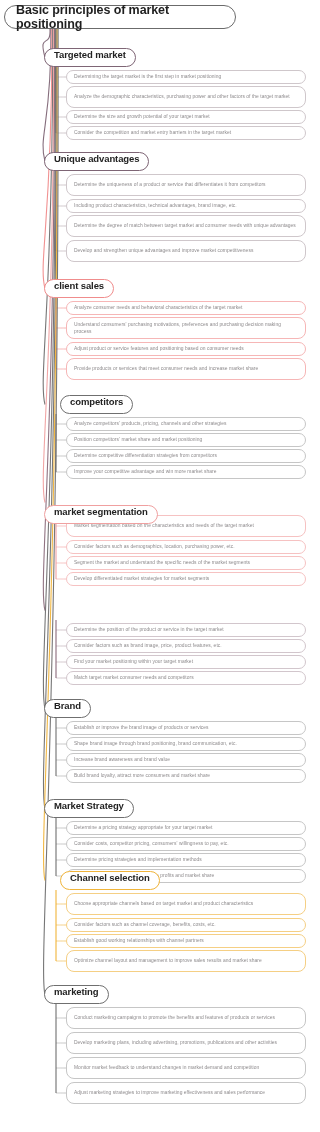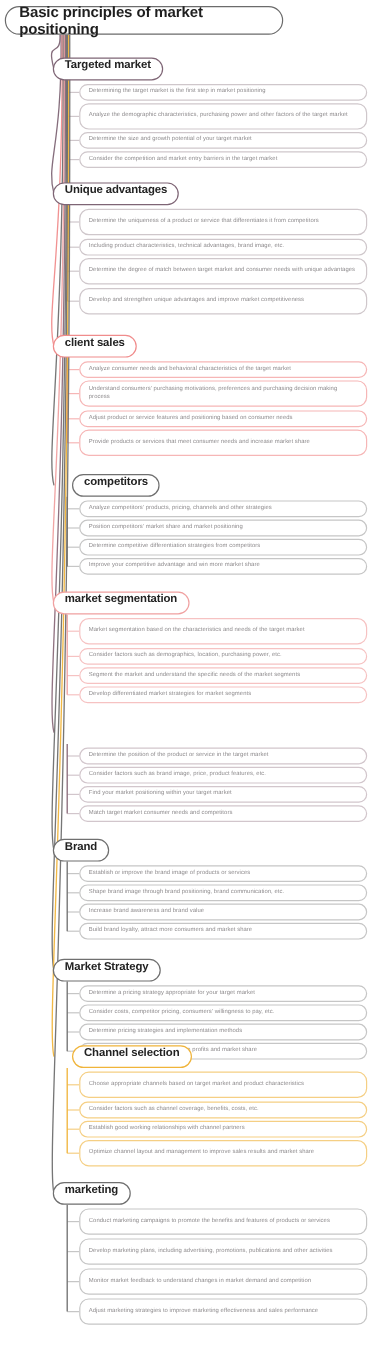--- a/index.html
+++ b/index.html
@@ -179,21 +179,21 @@
     </div>
     <div class="leaf" style="left: 66px; top: 433px; width: 240px; height: 14px; border-color: rgb(198, 198, 198);">
       <span>Position competitors' market share and market positioning</span>
     </div>
     <div class="leaf" style="left: 66px; top: 449px; width: 240px; height: 14px; border-color: rgb(198, 198, 198);">
       <span>Determine competitive differentiation strategies from competitors</span>
     </div>
     <div class="leaf" style="left: 66px; top: 465px; width: 240px; height: 14px; border-color: rgb(198, 198, 198);">
       <span>Improve your competitive advantage and win more market share</span>
     </div>
-    <div class="branch" style="left: 44px; top: 493px; border-color: rgb(240, 160, 160);">
+    <div class="branch" style="left: 44px; top: 505px; border-color: rgb(240, 160, 160);">
       <span>market segmentation</span>
     </div>
     <div class="leaf two" style="left: 66px; top: 515px; width: 240px; height: 22px; border-color: rgb(246, 194, 194);">
       <span>Market segmentation based on the characteristics and needs of the target market</span>
     </div>
     <div class="leaf" style="left: 66px; top: 540px; width: 240px; height: 14px; border-color: rgb(246, 194, 194);">
       <span>Consider factors such as demographics, location, purchasing power, etc.</span>
     </div>
     <div class="leaf" style="left: 66px; top: 556px; width: 240px; height: 14px; border-color: rgb(246, 194, 194);">
       <span>Segment the market and understand the specific needs of the market segments</span>

